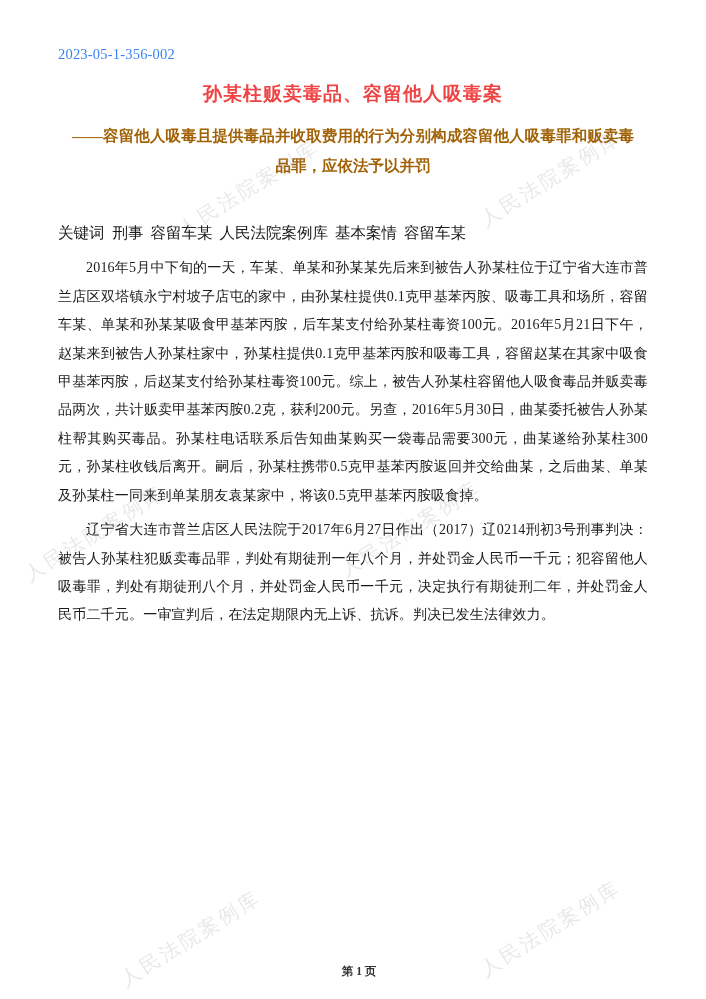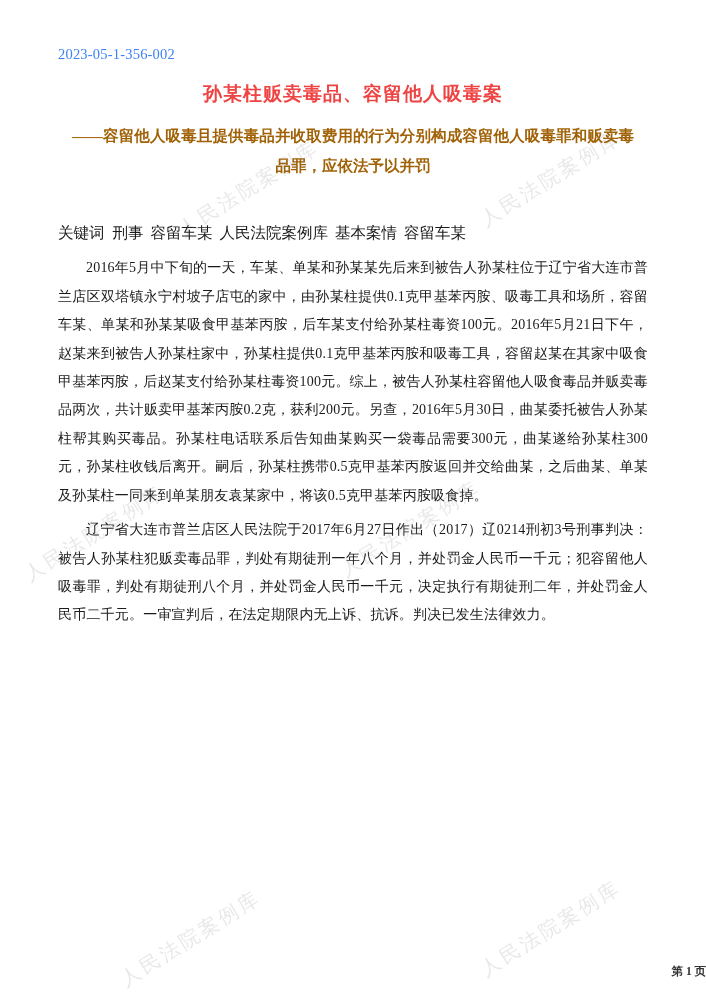--- a/index.html
+++ b/index.html
@@ -72,21 +72,21 @@
     text-justify: inter-ideograph;
     text-indent: 2em;
     margin: 6px 0 0 0;
     letter-spacing: 0.2px;
   }
   .footer {
     position: absolute;
     left: 0;
     right: 0;
     bottom: 20px;
-    text-align: right;
+    text-align: center;
     font-size: 11.5px;
     color: #333;
     font-weight: bold;
     padding-left: 12px;
   }
   
   .wm {
     position: absolute;
     color: rgba(120, 120, 120, 0.17);
     font-size: 20px;

